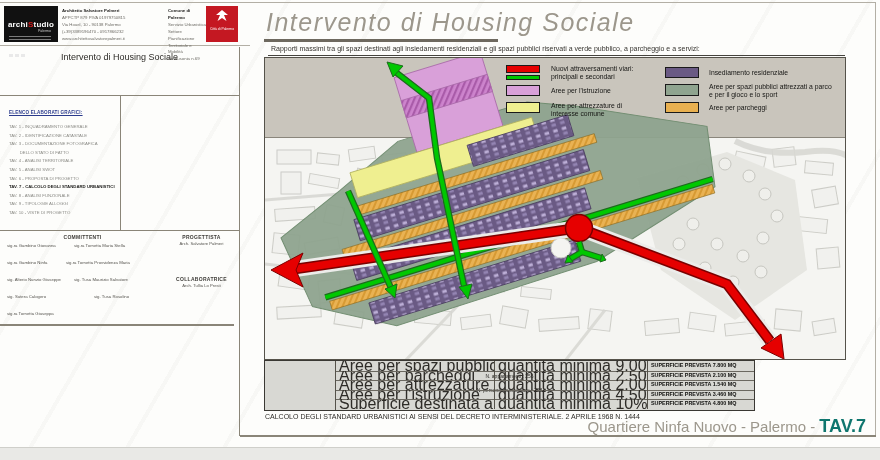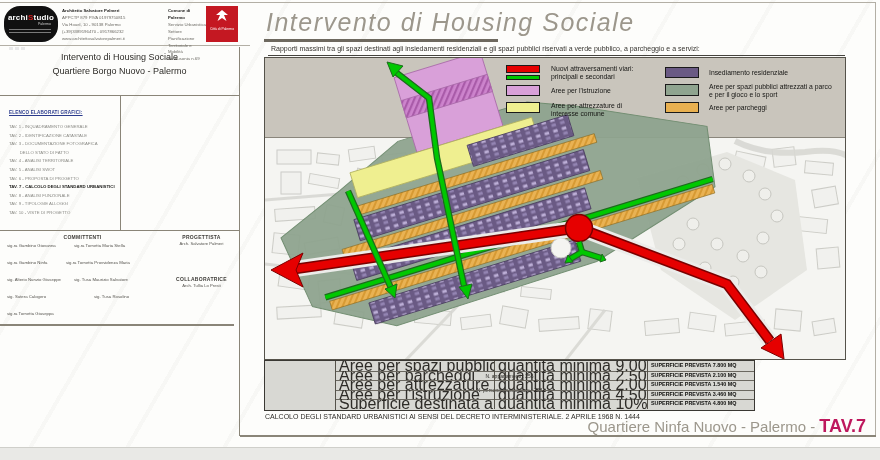--- a/index.html
+++ b/index.html
@@ -7,21 +7,21 @@
   body {
     position:relative; overflow:hidden; background:#fdfdfb;
     font-family:"Liberation Sans", sans-serif; color:#2e2c28;
     background-image: repeating-linear-gradient(120deg, transparent 0 80px, rgba(160,160,150,0.06) 80px 84px);
   }
   .abs { position:absolute; }
   .rule { background:#8a8578; }
   .hair { background:#b3afa5; }
 
   
-  .logo-black { left:4px; top:6px; width:54px; height:36px; background:#111; color:#fff; padding-top:7px;border-radius:16px; }
+  .logo-black { left:4px; top:6px; width:54px; height:36px; background:#111; color:#fff; padding-top:14px; }
   .logo-name { text-align:center; font-size:8px; font-weight:bold; letter-spacing:0.2px; }
   .logo-name .accent { color:#d11a1a; }
   .logo-sub { text-align:right; font-size:3.5px; color:#cccccc; padding-right:7px; }
   .logo-bar { width:42px; height:1px; background:#7a7a7a; margin:2.5px auto 0 5px; }
   .logo-sq { width:4px; height:3px; background:#e9e9e9; display:inline-block; margin-right:2px; }
   .hdr-col { font-size:4.3px; line-height:6.9px; color:#6e6c66; }
   .hdr-col .b { font-weight:bold; color:#1d1c1a; }
   .city-logo { left:206px; top:6px; width:32px; height:36px; background:#c41822; color:#fff; text-align:center; padding-top:3px; }
   .city-logo .lbl { font-size:3.4px; line-height:4px; margin-top:2px; }
 
@@ -58,21 +58,21 @@
   .tc-area  { left:0;   width:158px; }
   .tc-qty   { left:158px; width:153px; border-left:1px solid #55524a; }
   .tc-sup   { left:311px; right:0; border-left:1px solid #55524a; font-weight:bold; font-size:5.4px; color:#0f0f0d; }
   .tc { position:absolute; top:0; height:100%; line-height:9.6px; padding-left:3px; white-space:nowrap; overflow:hidden; }
   .rline { position:absolute; left:71px; right:0; height:1px; background:#6b6860; }
 
   .caption { left:265px; top:413px; font-size:7px; color:#2e2c28; white-space:nowrap; }
 
   .footer { top:416px; right:14px; white-space:nowrap; }
   .footer .loc { font-size:15px; color:#9c978c; }
-  .footer .tav7 { font-size:18px; font-weight:bold; color:#be185d; }
+  .footer .tav7 { font-size:18px; font-weight:bold; color:#0f766e; }
 
   .bottom-strip { left:0; top:447px; width:880px; height:13px; background:#e9e9e6; border-top:1px solid #cfcfca; }
 </style>
 </head>
 <body>
 
 <div class="abs hair" style="left:0;top:2px;width:876px;height:1px;"></div>
 <div class="abs hair" style="left:875px;top:2px;width:1px;height:434px;"></div>
 <div class="abs rule" style="left:240px;top:435px;width:636px;height:2px;"></div>
 <div class="abs rule" style="left:239px;top:47px;width:1px;height:389px;"></div>
@@ -109,21 +109,20 @@
 
 <div class="abs city-logo">
   <svg width="16" height="16" viewBox="0 0 16 16" style="display:block;margin:0 auto;">
     <path d="M8,1 L14,6 L10,6 L12.5,12 L8,9 L3.5,12 L6,6 L2,6 Z" fill="#ffffff"></path>
   </svg>
   <div class="lbl">Città di Palermo</div>
 </div>
 
 <div class="abs side-title">
   <div>Intervento di Housing Sociale</div>
-  <div>Quartiere Borgo Nuovo - Palermo</div>
 </div>
 
 <div class="abs elenco">
   <div class="elenco-title">ELENCO ELABORATI GRAFICI:</div>
   <div class="tav first">TAV. 1 - INQUADRAMENTO GENERALE</div>
   <div class="tav">TAV. 2 - IDENTIFICAZIONE CATASTALE</div>
   <div class="tav">TAV. 3 - DOCUMENTAZIONE FOTOGRAFICA
 &nbsp;&nbsp;&nbsp;&nbsp;&nbsp;&nbsp;&nbsp;&nbsp;&nbsp;DELLO STATO DI FATTO</div>
   <div class="tav">TAV. 4 - ANALISI TERRITORIALE</div>
   <div class="tav">TAV. 5 - ANALISI SWOT</div>

